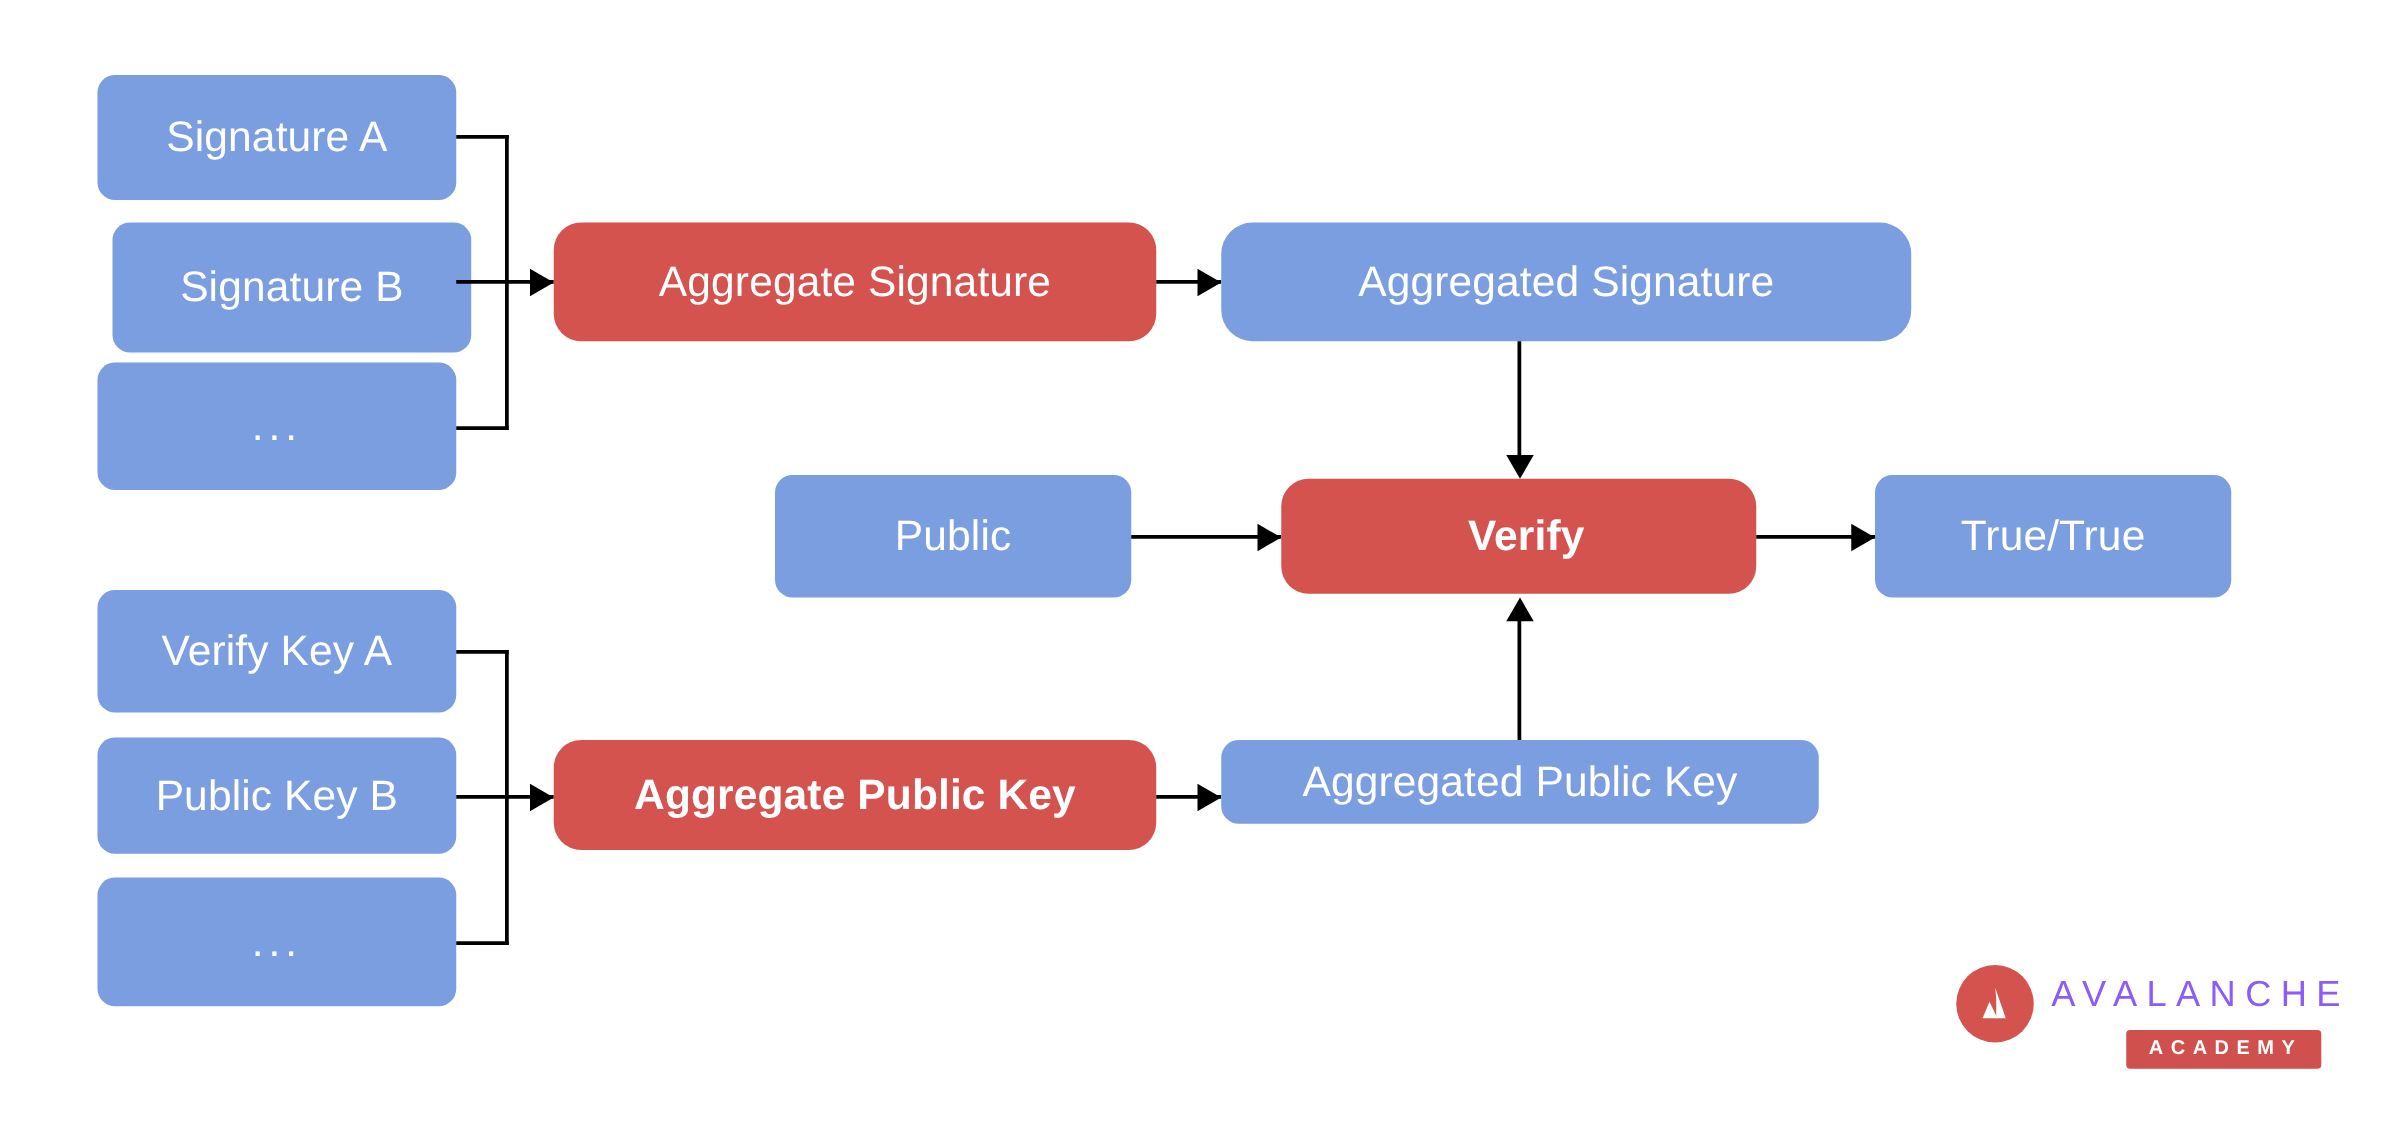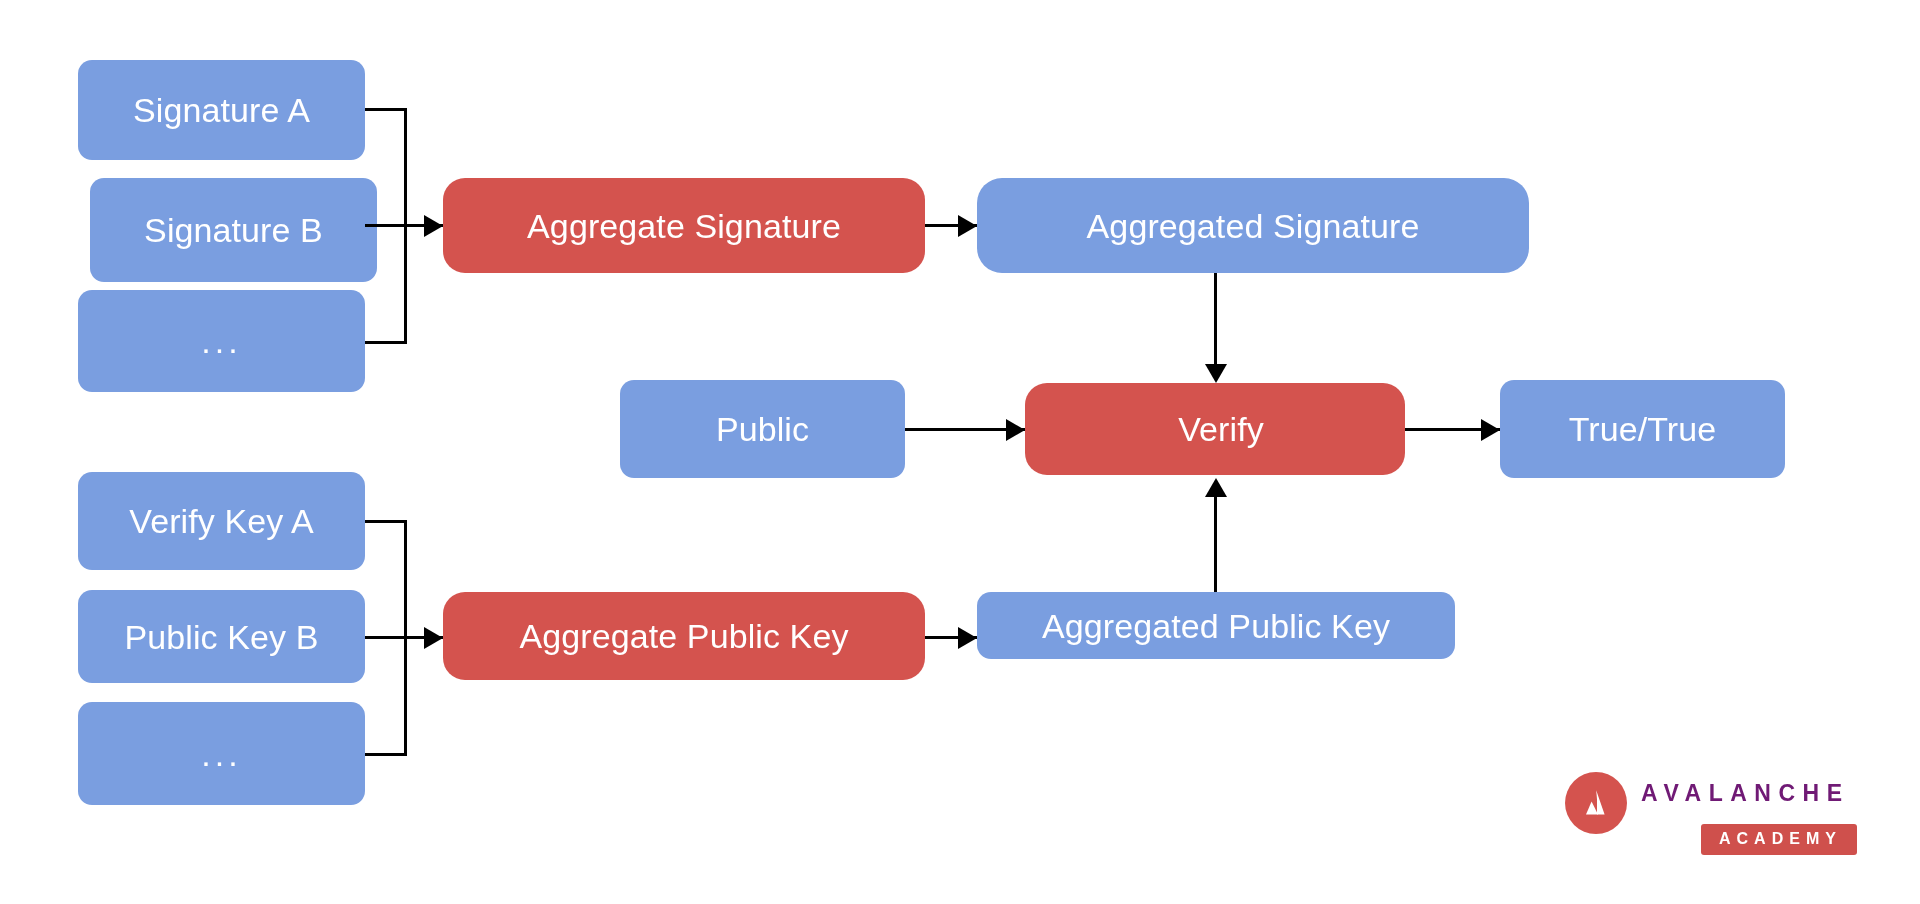--- a/index.html
+++ b/index.html
@@ -18,21 +18,21 @@
     color:#ffffff;
     font-size:34px;
     font-weight:400;
     line-height:1;
     letter-spacing:0.1px;
     white-space:nowrap;
     box-sizing:border-box;
   }
   .node.blue{background:#7a9ee0;}
   .node.red{background:#d4534e;border-radius:22px;}
-  .node.bold{font-weight:normal;padding-left:12px;}
+  .node.bold{font-weight:bold;padding-left:12px;}
   .node.ellipsis{font-size:34px;letter-spacing:4px;}
 
   
   .hline{position:absolute;background:#000000;height:3px;}
   .vline{position:absolute;background:#000000;width:3px;}
   .arrow-right{
     position:absolute;width:0;height:0;
     border-top:11px solid transparent;
     border-bottom:11px solid transparent;
     border-left:19px solid #000000;
@@ -51,21 +51,21 @@
   }
 
   
   #logo{position:absolute;left:1565px;top:772px;width:320px;height:92px;}
   #logo-mark{
     position:absolute;left:0;top:0;width:62px;height:62px;border-radius:50%;
     background:#d4534e;display:flex;align-items:center;justify-content:center;
   }
   #logo-word{
     position:absolute;left:76px;top:8px;
-    color:#701a75;font-size:23px;font-weight:bold;letter-spacing:7.5px;
+    color:#8b5cf6;font-size:29px;font-weight:normal;letter-spacing:7.5px;
     font-family:"Liberation Sans", sans-serif;white-space:nowrap;
   }
   #logo-badge{
     position:absolute;left:136px;top:52px;
     background:#cf504c;border-radius:3px;
     padding:7px 15px 8px 18px;
     color:#ffffff;font-size:16px;font-weight:bold;letter-spacing:6px;
     white-space:nowrap;line-height:1;
   }
 </style>
@@ -117,21 +117,21 @@
   <div class="node blue ellipsis" style="left:78px;top:702px;width:287px;height:103px;">
     <span>...</span>
   </div>
 
   <div class="hline" style="left:365px;top:520px;width:42px;"></div>
   <div class="hline" style="left:365px;top:753px;width:42px;"></div>
   <div class="vline" style="left:404px;top:520px;height:236px;"></div>
   <div class="hline" style="left:365px;top:636px;width:78px;"></div>
   <div class="arrow-right" style="left:424px;top:627px;"></div>
 
-  <div class="node red" style="left:443px;top:592px;width:482px;height:88px;">
+  <div class="node red" style="left:443px;top:592px;width:482px;height:88px;font-weight:bold;">
     <span>Aggregate Public Key</span>
   </div>
 
   <div class="hline" style="left:925px;top:636px;width:52px;"></div>
   <div class="arrow-right" style="left:958px;top:627px;"></div>
 
   <div class="node blue" style="left:977px;top:592px;width:478px;height:67px;">
     <span>Aggregated Public Key</span>
   </div>
 

